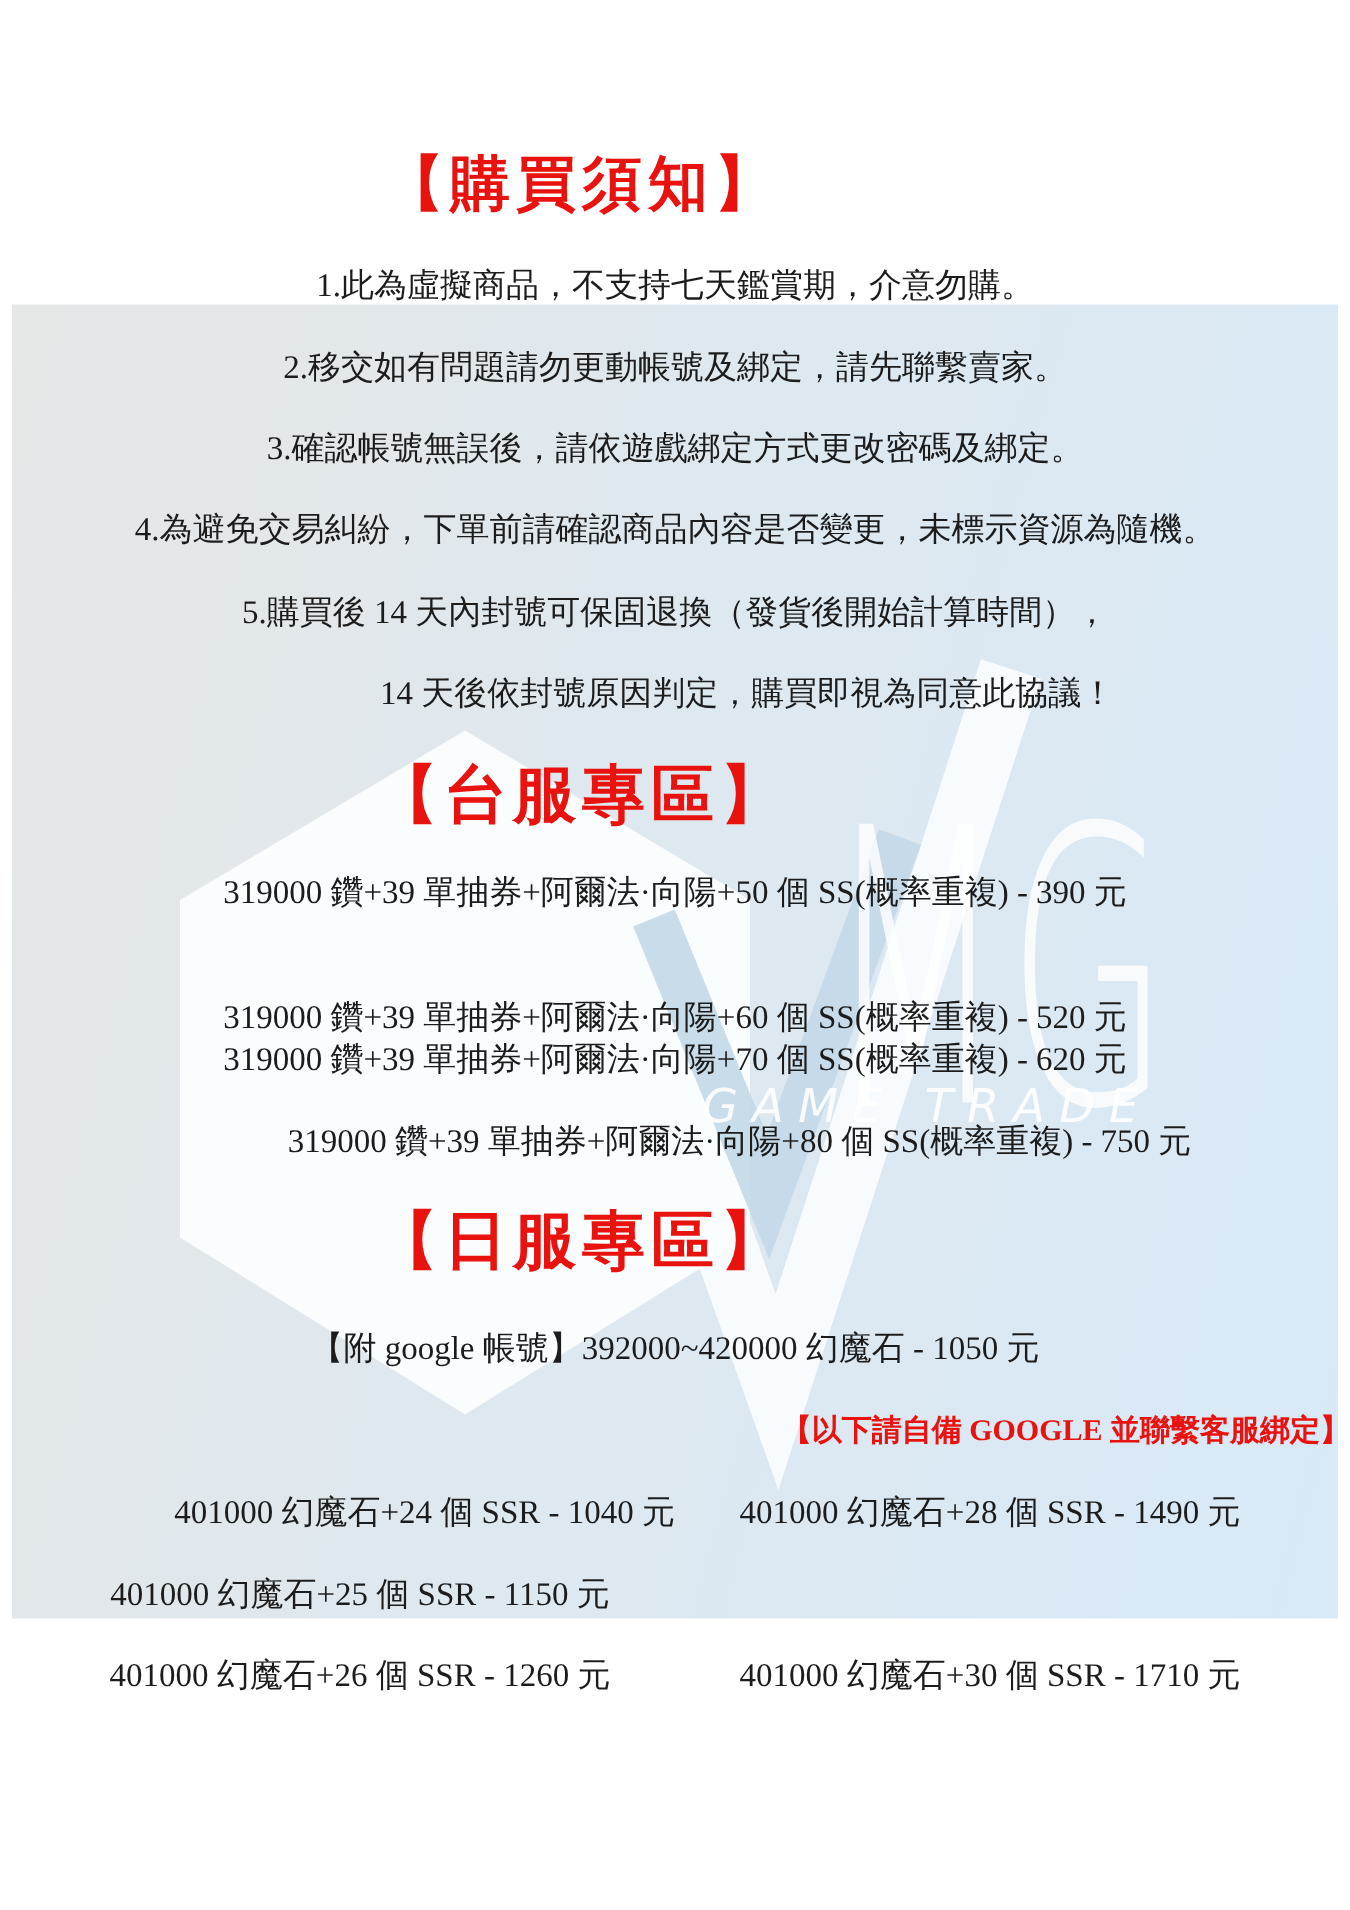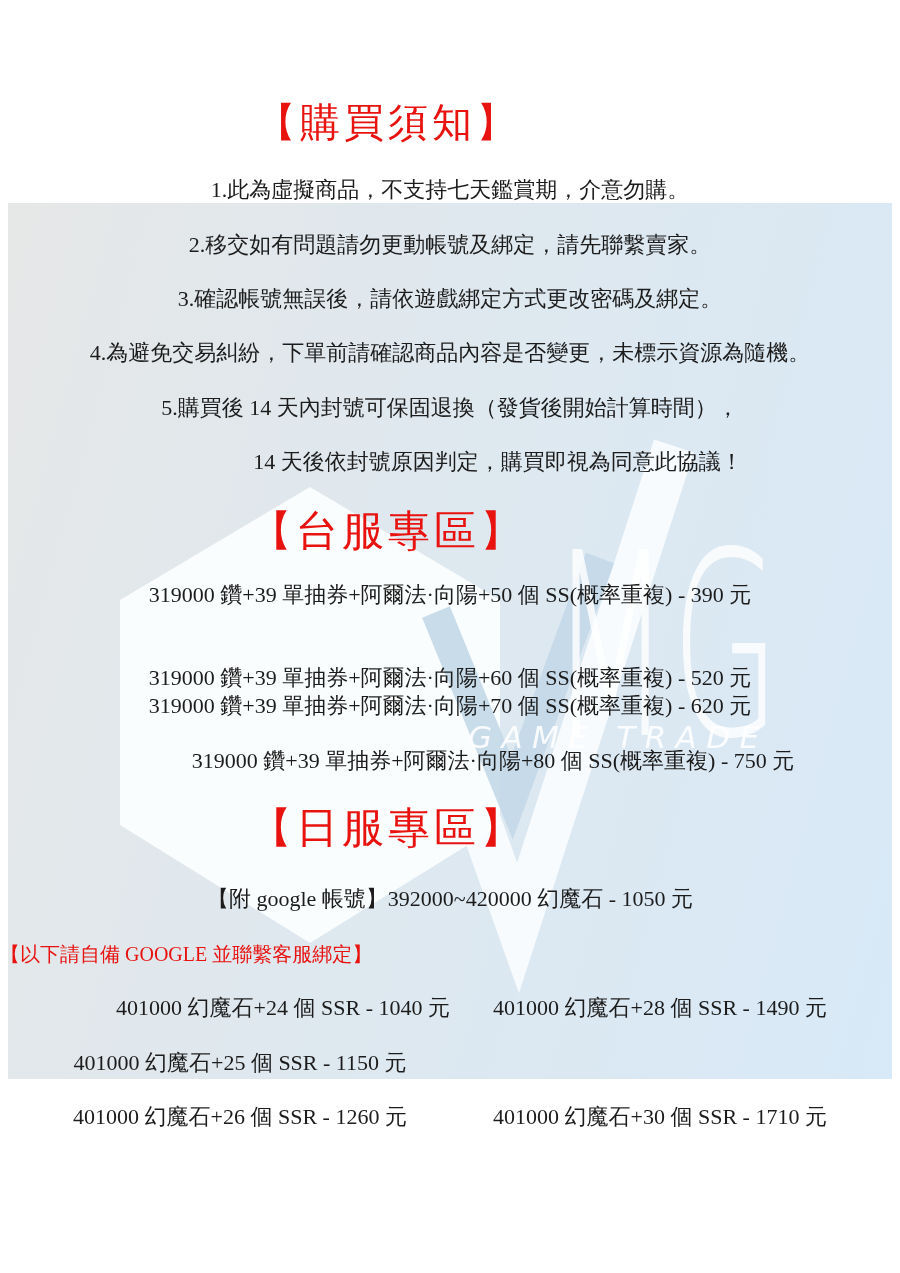--- a/index.html
+++ b/index.html
@@ -21,30 +21,30 @@
     text-align:center;
     color:#1c1c1c;
     font-size:22px;line-height:30px;
     white-space:nowrap;
   }
   .red-title{
     position:absolute;left:0;width:776px;
     text-align:center;
     color:#e8120f;
     font-size:42px;line-height:56px;
-    font-weight:400;
+    font-weight:700;
     letter-spacing:4px;
     white-space:nowrap;
   }
   .red-small{
     position:absolute;left:0;width:900px;
-    text-align:left;
+    text-align:right;
     color:#e8120f;
     font-size:20px;line-height:26px;
-    font-weight:400;
+    font-weight:700;
     white-space:nowrap;
   }
   .col-line{
     position:absolute;width:420px;
     text-align:center;
     color:#1c1c1c;
     font-size:22px;line-height:30px;
     white-space:nowrap;
   }
   .col-left{left:30px;}

